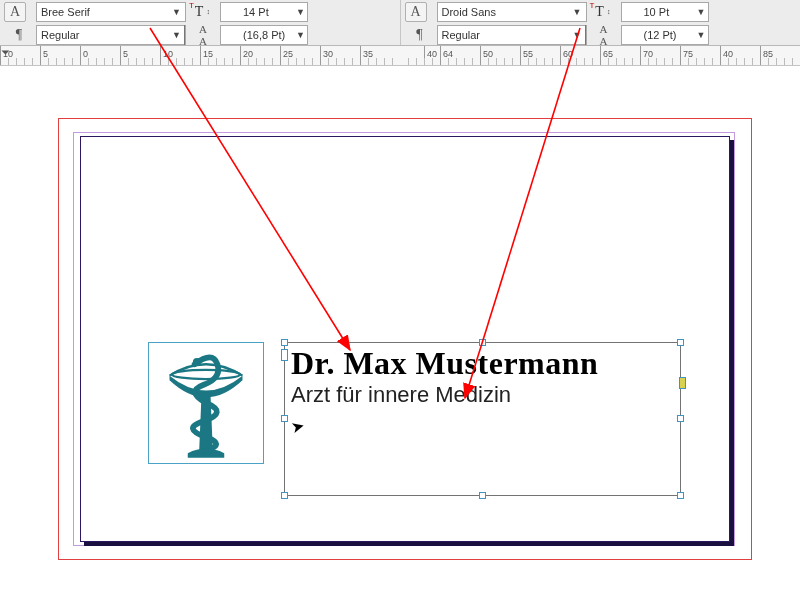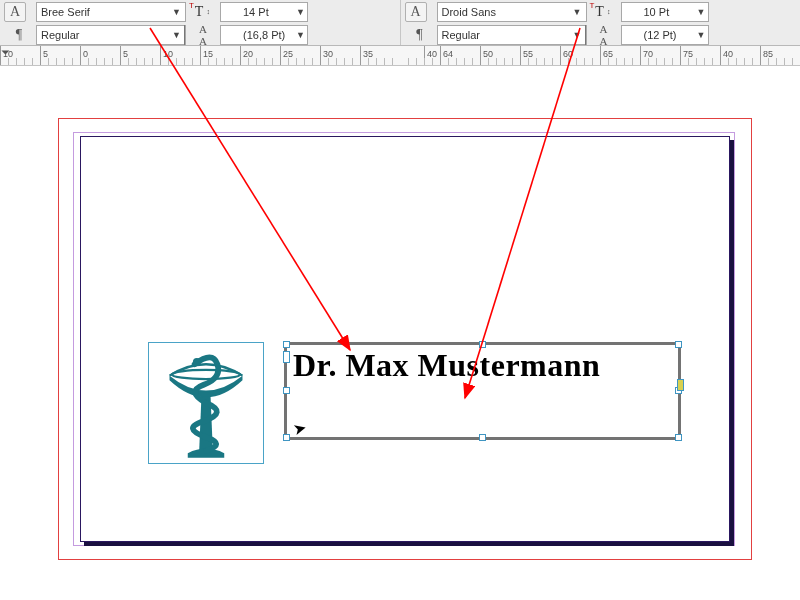--- a/index.html
+++ b/index.html
@@ -146,22 +146,22 @@
     position:absolute;
     left:148px; top:276px;
     width:116px; height:122px;
     border:1px solid #4aa3c7;
   }
   .logo-frame svg { width:100%; height:100%; }
 
   .text-frame {
     position:absolute;
     left:284px; top:276px;
-    width:397px; height:98px;
-    border:3px solid #737373;
+    width:397px; height:154px;
+    border:1px solid #737373;
   }
   .text-frame .handle {
     position:absolute;
     width:7px;height:7px;
     background:#fff;
     border:1px solid #3f95c2;
   }
   .text-frame .handle.tl { left:-4px; top:-4px; }
   .text-frame .handle.tm { left:50%; margin-left:-4px; top:-4px; }
   .text-frame .handle.tr { right:-4px; top:-4px; }
@@ -450,20 +450,21 @@
     <span class="handle tr"></span>
     <span class="handle ml"></span>
     <span class="handle mr"></span>
     <span class="handle bl"></span>
     <span class="handle bm"></span>
     <span class="handle br"></span>
     <span class="chain in"></span>
     <span class="chain out"></span>
 
     <div class="headline">Dr. Max Mustermann</div>
+    <div class="subline">Arzt für innere Medizin</div>
     <div class="cursor-arrow">➤</div>
   </div>
 </div>
 
 <svg class="annot">
   <defs>
     <marker id="arrowhead" markerWidth="10" markerHeight="8" refX="9" refY="4" orient="auto">
       <polygon points="0 0, 10 4, 0 8" fill="#ff0000"></polygon>
     </marker>
   </defs>

